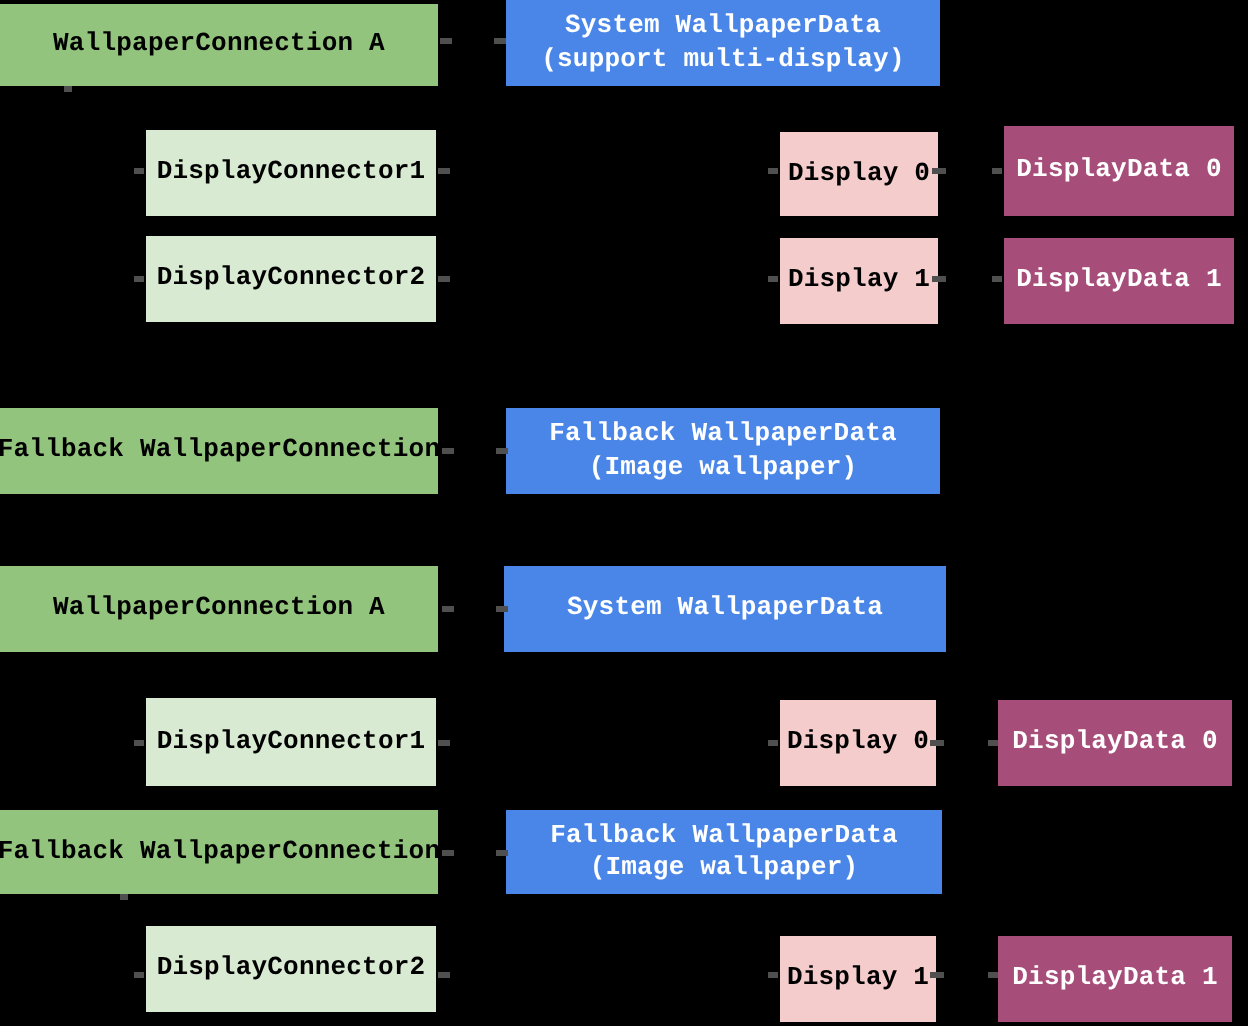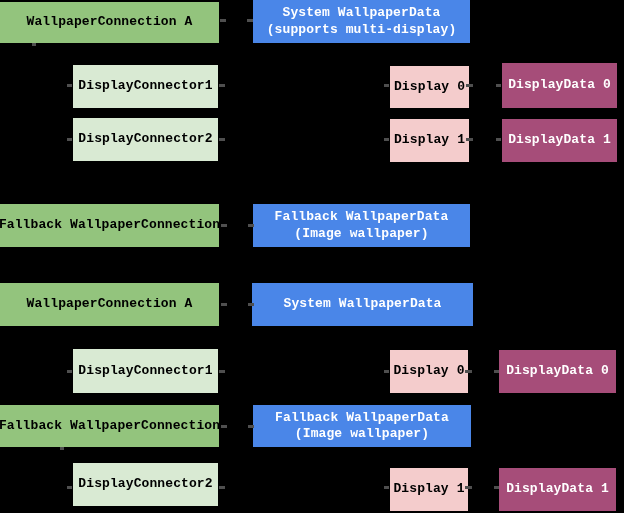--- a/index.html
+++ b/index.html
@@ -43,21 +43,21 @@
 <body>
 
 <div class="canvas">
 
   <div class="box green" style="left:0px;top:2px;width:219px;height:41px">
     <span>WallpaperConnection A</span>
   </div>
 
   <div class="box blue" style="left:253px;top:0px;width:217px;height:43px">
     <span>System WallpaperData</span>
-    <span>(supports multi-display)</span>
+    <span>(support multi-display)</span>
   </div>
 
   <div class="box lgreen" style="left:73px;top:65px;width:145px;height:43px">
     <span>DisplayConnector1</span>
   </div>
 
   <div class="box pink" style="left:390px;top:66px;width:79px;height:42px">
     <span>Display 0</span>
   </div>
 

